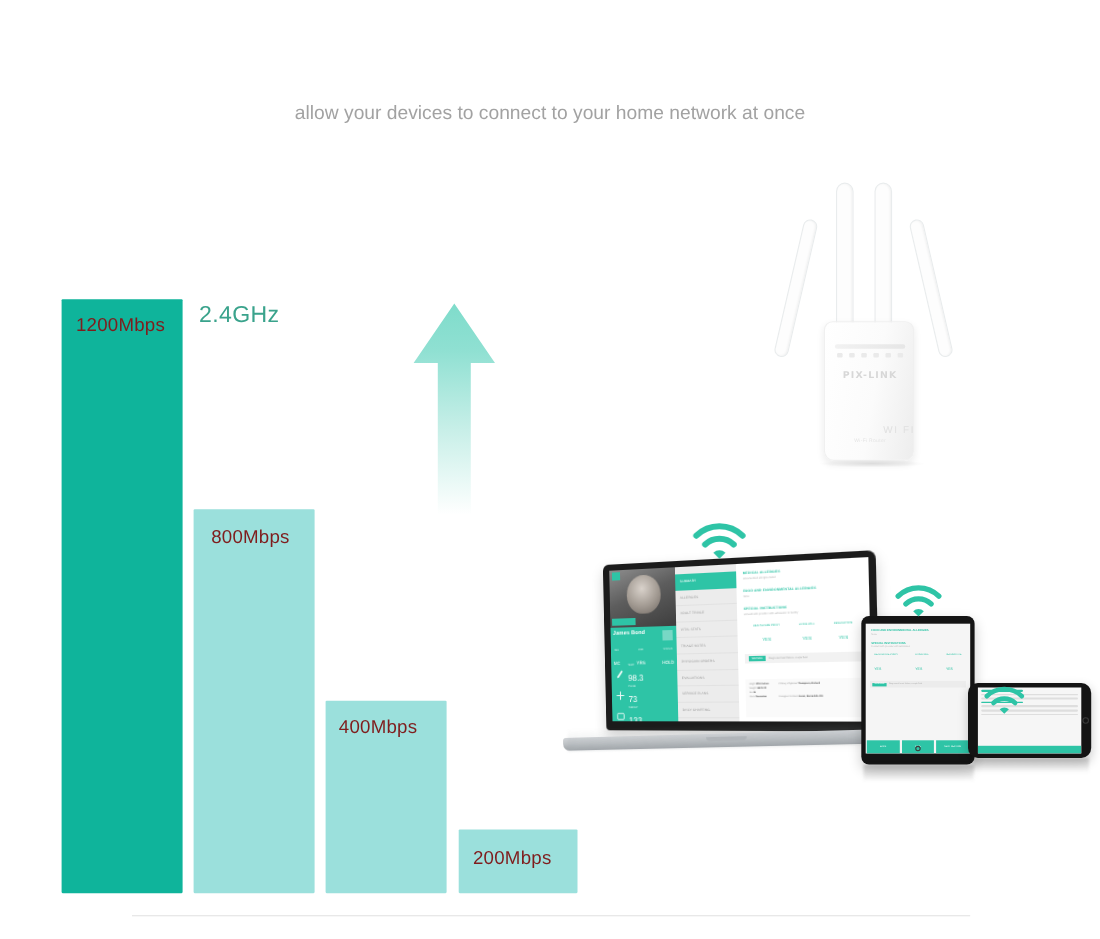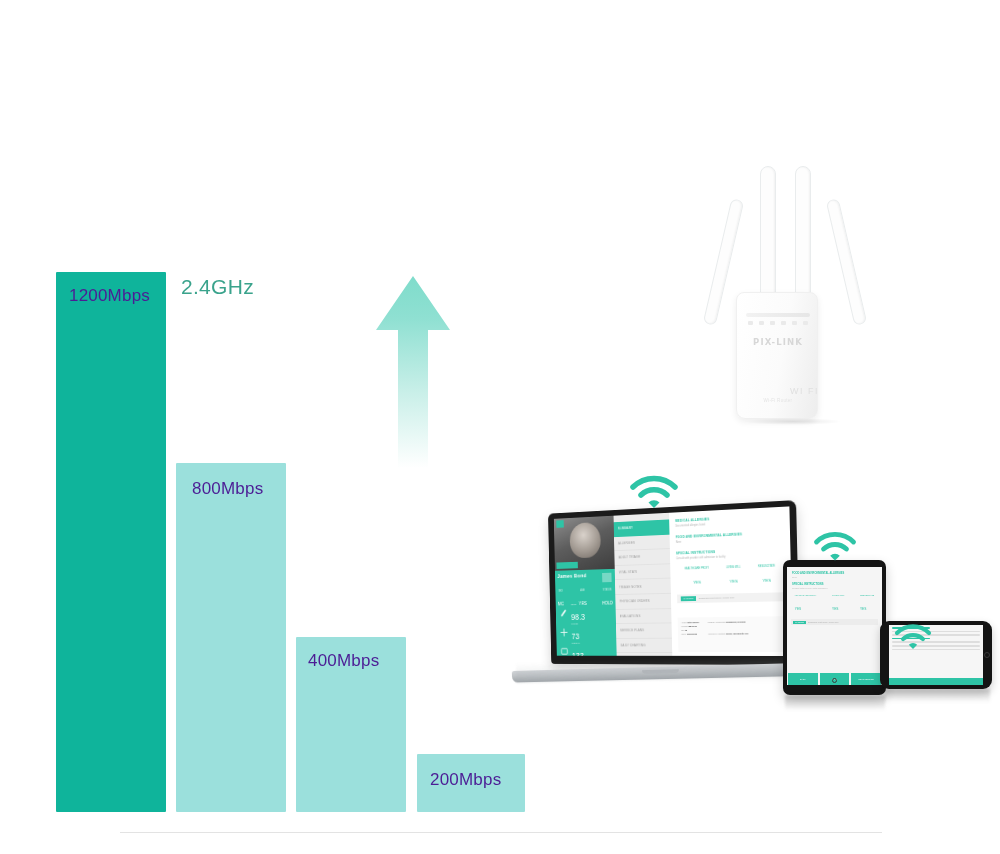--- a/index.html
+++ b/index.html
@@ -28,21 +28,21 @@
   .subline.l2 { top: 92px; }
   .hl-teal { color: #17b89a; font-weight: 700; }
 
   
   .bar {
     position: absolute;
     border-radius: 1px;
   }
   .bar-label {
     position: absolute;
-    color: #4c1d95;
+    color: #7f1d1d;
     font-size: 17px;
     font-family: "Liberation Sans", sans-serif;
     letter-spacing: 0.2px;
     white-space: nowrap;
   }
   .band-label {
     position: absolute;
     left: 181px; top: 275px;
     font-size: 21px; color: #3aa38c; letter-spacing: 0.3px;
     font-family: "Liberation Sans", sans-serif;
@@ -58,21 +58,21 @@
   }
 
   
   .router-wrap { position: absolute; left: 700px; top: 150px; width: 200px; height: 280px; }
   .ant {
     position: absolute; background: #fdfdfd;
     border: 1px solid #e9eced; border-radius: 9px;
     box-shadow: -1px 0 2px rgba(0,0,0,0.05) inset;
   }
   .router-body {
-    position: absolute; left: 36px; top: 142px; width: 82px; height: 127px;
+    position: absolute; left: 49px; top: 142px; width: 82px; height: 127px;
     background: linear-gradient(100deg,#ffffff 0%, #fbfbfb 55%, #ededed 100%);
     border-radius: 8px 8px 9px 9px;
     border: 1px solid #f0f0f0;
     box-shadow: 0 3px 7px rgba(0,0,0,0.07);
   }
   .router-slot {
     position: absolute; left: 9px; top: 20px; width: 64px; height: 4px;
     background: linear-gradient(90deg,#f2f2f2,#e6e6e6);
     border-radius: 2px;
   }
@@ -208,20 +208,21 @@
     background: linear-gradient(180deg, rgba(40,40,40,0.22), rgba(255,255,255,0)); filter: blur(1.5px); }
 
   
   .wifi-ic { position: absolute; }
 </style>
 </head>
 <body>
 
 <div id="stage">
 
+  <div class="subline l2">allow your devices to connect to your home network at once</div>
 
   <div>
     <div class="bar" style="left:56px; top:272px; width:110px; height:540px; background:#0FB49B;"></div>
     <div class="bar-label" style="left:69px; top:286px;">1200Mbps</div>
 
     <div class="bar" style="left:176px; top:463px; width:110px; height:349px; background:#9BE0DC;"></div>
     <div class="bar-label" style="left:192px; top:479px;">800Mbps</div>
 
     <div class="bar" style="left:296px; top:637px; width:110px; height:175px; background:#9BE0DC;"></div>
     <div class="bar-label" style="left:308px; top:651px;">400Mbps</div>

